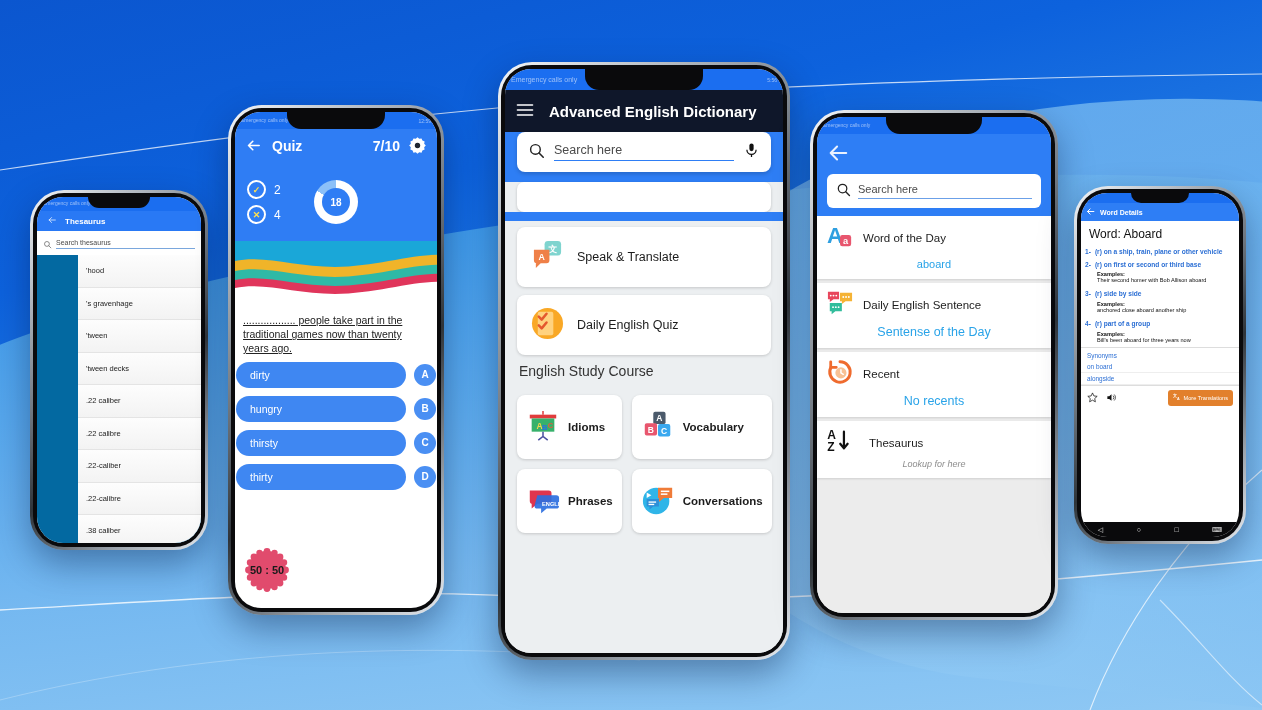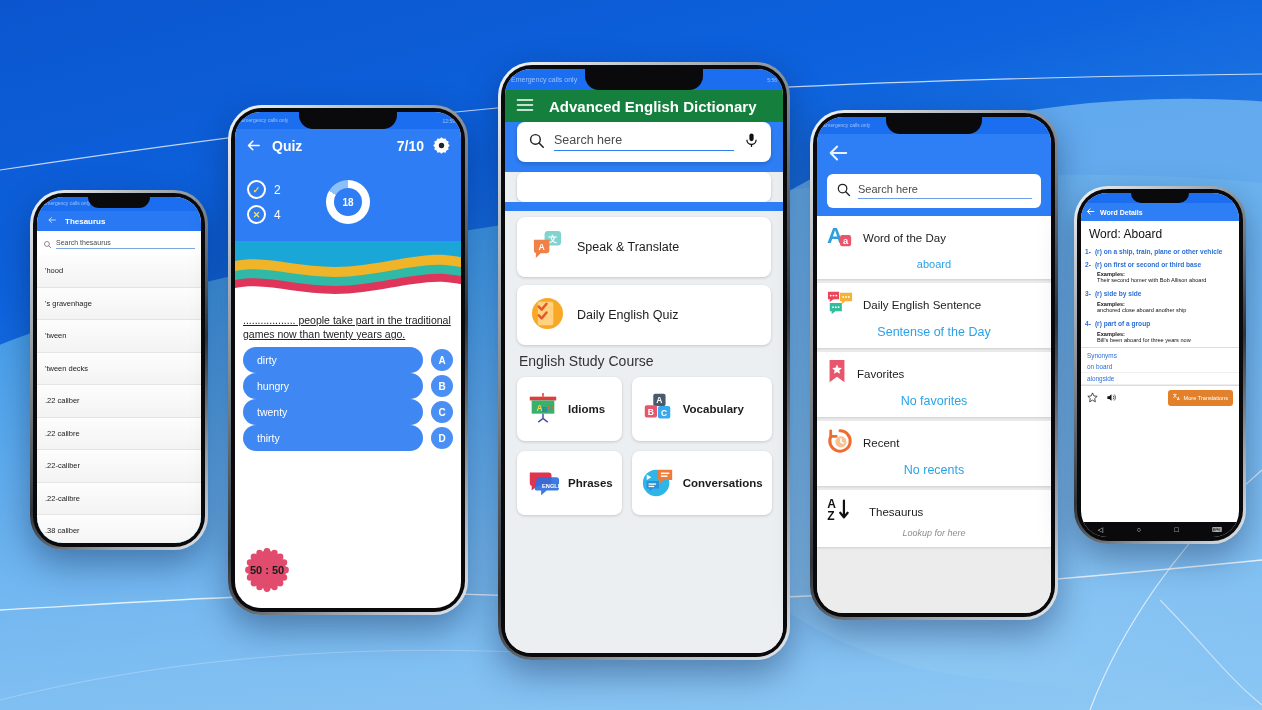--- a/index.html
+++ b/index.html
@@ -37,65 +37,65 @@
   
   .appbar{background:#2979f5;color:#fff;display:flex;align-items:center;gap:8px;padding:0 10px;}
   .appbar .title{font-weight:bold;}
   .ico{display:inline-block;line-height:1;}
   
   #p1{left:30px;top:190px;width:178px;height:360px;}
   #p1 .screen{background:#fff;}
   #p1 .appbar{height:20px;font-size:8px;}
   #p1 .search-wrap{padding:5px 6px 3px 6px;background:#fff;display:flex;align-items:center;gap:4px;}
   #p1 .search-line{flex:1;border-bottom:1px solid #7aa7dd;font-size:7px;color:#4a4a4a;padding-bottom:2px;}
-  #p1 .list{flex:1;overflow:hidden;background:#0369a1;}
+  #p1 .list{flex:1;overflow:hidden;background:#0369a1;padding-left:41px;}
   #p1 .row{height:31.5px;display:flex;align-items:center;padding-left:8px;font-size:7.5px;color:#1c1c1c;
     border-bottom:1px solid #e4e4e4;background:linear-gradient(180deg,#fdfdfd,#f3f3f3);}
   
-  #p2{left:228px;top:105px;width:240px;height:510px;}
+  #p2{left:228px;top:105px;width:216px;height:510px;}
   #p2 .appbar{height:34px;font-size:14px;justify-content:space-between;background:#2f7df4;}
   #p2 .appbar .left{display:flex;align-items:center;gap:10px;}
   #p2 .appbar .right{display:flex;align-items:center;gap:8px;font-weight:bold;}
   #p2 .stats{background:#2f7df4;height:78px;position:relative;display:flex;align-items:center;}
   #p2 .stat-col{margin-left:12px;display:flex;flex-direction:column;gap:6px;}
   #p2 .stat{display:flex;align-items:center;gap:8px;color:#fff;font-size:12px;}
   #p2 .badge{width:15px;height:15px;border-radius:50%;background:#2f7df4;border:2px solid #fff;
     display:flex;align-items:center;justify-content:center;font-size:9px;font-weight:bold;}
   #p2 .badge.ok{color:#ffe14d;}
   #p2 .badge.no{color:#ffe14d;}
   #p2 .timer{position:absolute;left:50%;top:50%;transform:translate(-50%,-50%);
     width:44px;height:44px;border-radius:50%;
     background:conic-gradient(#fff 0deg 300deg,#8cc0f8 300deg 360deg);
     display:flex;align-items:center;justify-content:center;}
   #p2 .timer .inner{width:28px;height:28px;border-radius:50%;background:#2f7df4;color:#fff;
     display:flex;align-items:center;justify-content:center;font-size:10px;font-weight:bold;}
   #p2 .waves{height:62px;position:relative;background:#1aa7d8;}
   #p2 .q{padding:10px 8px 6px 8px;font-size:10.5px;color:#222;line-height:1.35;text-decoration:underline;}
-  #p2 .opts{padding:0 8px;display:flex;flex-direction:column;}
+  #p2 .opts{padding:0 1px;display:flex;flex-direction:column;gap:8px;}
   #p2 .opt{display:flex;align-items:center;gap:8px;}
   #p2 .opt .pill{flex:1;height:26px;border-radius:13px;background:#3f87f2;color:#fff;
     display:flex;align-items:center;padding-left:14px;font-size:10.5px;}
   #p2 .opt .ltr{width:22px;height:22px;border-radius:50%;background:#4a8ff3;color:#fff;
     display:flex;align-items:center;justify-content:center;font-size:10px;font-weight:bold;}
   #p2 .fifty{position:absolute;left:10px;bottom:16px;width:44px;height:44px;z-index:10;}
   
   #p3{left:498px;top:62px;width:292px;height:598px;}
   #p3 .screen{background:#eceff1;}
-  #p3 .appbar{height:32px;font-size:15px;background:#15803d;gap:14px;}
+  #p3 .appbar{height:42px;font-size:15px;background:#0f172a;gap:14px;}
   #p3 .searchzone{background:#2e7ef5;padding:0 12px 10px 12px;}
   #p3 .searchbox{background:#fff;border-radius:8px;height:40px;display:flex;align-items:center;
     gap:9px;padding:0 11px;box-shadow:0 2px 4px rgba(0,0,0,.18);}
   #p3 .searchbox .field{flex:1;border-bottom:1.6px solid #2e7ef5;font-size:12.5px;color:#4b4b4b;padding-bottom:3px;}
   #p3 .emptybar{margin:0 12px;background:#fff;height:30px;border-radius:7px;box-shadow:0 1px 3px rgba(0,0,0,.2);}
   #p3 .sep{height:9px;background:#2e7ef5;}
   #p3 .body{flex:1;background:#eceff1;padding:6px 12px 0 12px;overflow:hidden;}
   #p3 .card{background:#fff;border-radius:8px;height:60px;display:flex;align-items:center;gap:13px;
     padding:0 14px;margin-bottom:8px;box-shadow:0 1px 3px rgba(0,0,0,.17);}
   #p3 .card .lbl{font-size:12.5px;color:#1c1c1c;}
-  #p3 .sectitle{font-size:14px;color:#333;margin:6px 2px 8px 2px;}
+  #p3 .sectitle{font-size:14px;color:#333;margin:6px 2px 16px 2px;}
   #p3 .grid{display:grid;grid-template-columns:1fr 1fr;gap:10px;}
   #p3 .tile{background:#fff;border-radius:8px;height:64px;display:flex;align-items:center;gap:8px;
     padding:0 9px;box-shadow:0 1px 3px rgba(0,0,0,.17);}
   #p3 .tile .lbl{font-size:11.5px;color:#1c1c1c;font-weight:bold;}
   
   #p4{left:810px;top:110px;width:248px;height:510px;}
   #p4 .screen{background:#ececec;}
   #p4 .appbar{height:40px;background:#2e7ef5;}
   #p4 .searchzone{background:#2e7ef5;padding:0 10px 8px 10px;}
   #p4 .searchbox{background:#fff;border-radius:6px;height:34px;display:flex;align-items:center;gap:7px;padding:0 9px;}
@@ -235,21 +235,21 @@
     <div class="opts">
       <div class="opt">
         <span class="pill">dirty</span>
         <span class="ltr">A</span>
       </div>
       <div class="opt">
         <span class="pill">hungry</span>
         <span class="ltr">B</span>
       </div>
       <div class="opt">
-        <span class="pill">twenty</span>
+        <span class="pill">thirsty</span>
         <span class="ltr">C</span>
       </div>
       <div class="opt">
         <span class="pill">thirty</span>
         <span class="ltr">D</span>
       </div>
     </div>
     <div class="fifty">
       <svg width="44" height="44" viewBox="0 0 44 44">
         <g fill="#e14b6d">
@@ -456,32 +456,20 @@
                 <circle cx="12.5" cy="18.5" r="1" fill="#fff"></circle>
             </svg>
           </span>
           <span class="lbl">Daily English Sentence</span>
         </div>
         <div class="cval link">Sentense of the Day</div>
       </div>
       <div class="card">
         <div class="chead">
           <span class="ico">
-            <svg width="20" height="26" viewBox="0 0 20 28">
-              <path d="M2 1h16v24l-8-6-8 6z" fill="#e8566e"></path>
-              <path d="M10 6l1.6 3.4 3.6.4-2.7 2.5.8 3.6L10 14l-3.3 1.9.8-3.6L4.8 9.8l3.6-.4z" fill="#fff"></path>
-            </svg>
-          </span>
-          <span class="lbl">Favorites</span>
-        </div>
-        <div class="cval link">No favorites</div>
-      </div>
-      <div class="card">
-        <div class="chead">
-          <span class="ico">
             <svg width="26" height="26" viewBox="0 0 28 28">
               <path d="M14 3a11 11 0 1 1-9.6 5.6" stroke="#ef6b2e" stroke-width="3.2" fill="none" stroke-linecap="round"></path>
               <path d="M4 3v6h6" stroke="#ef6b2e" stroke-width="3" fill="none" stroke-linecap="round" stroke-linejoin="round"></path>
               <circle cx="15" cy="15" r="6" fill="#f5a05a" opacity=".65"></circle>
               <path d="M15 11.5V15l2.5 1.5" stroke="#fff" stroke-width="1.6" fill="none" stroke-linecap="round"></path>
             </svg>
           </span>
           <span class="lbl">Recent</span>
         </div>
         <div class="cval link">No recents</div>

